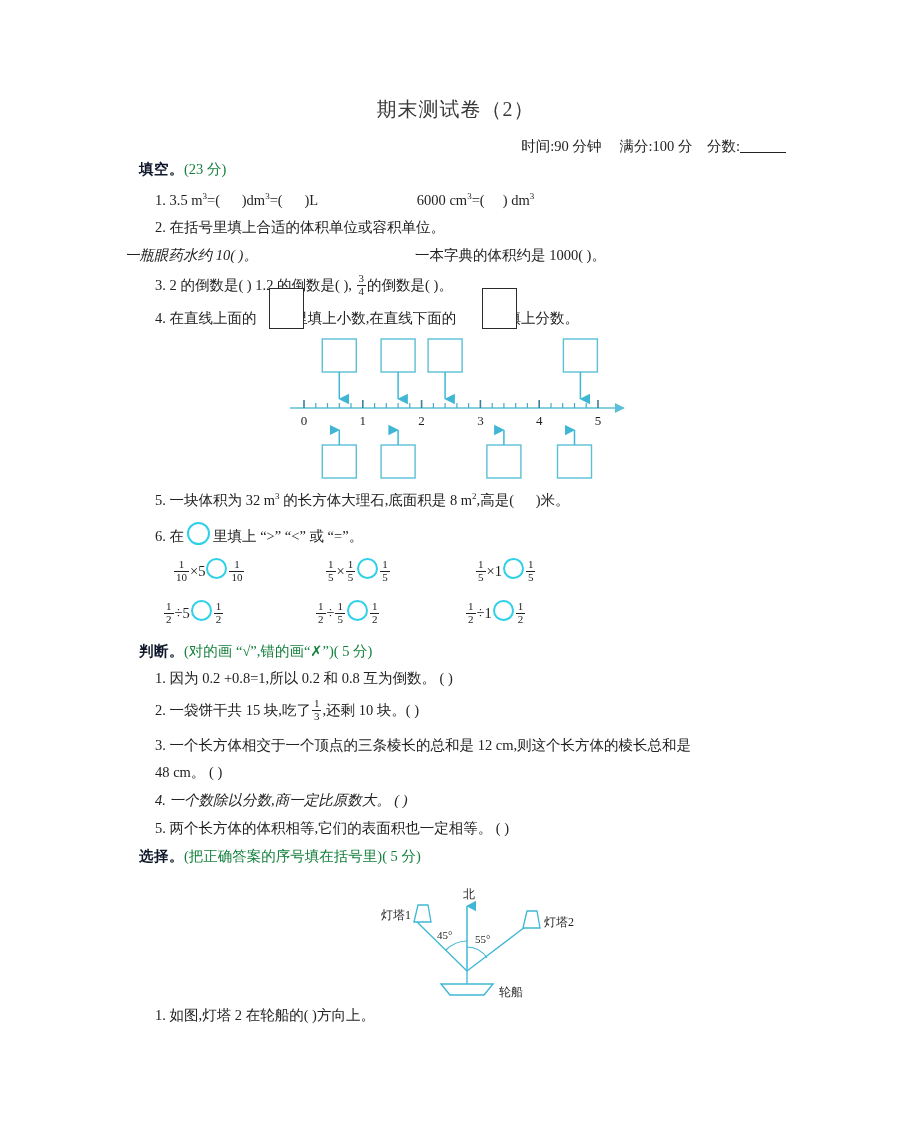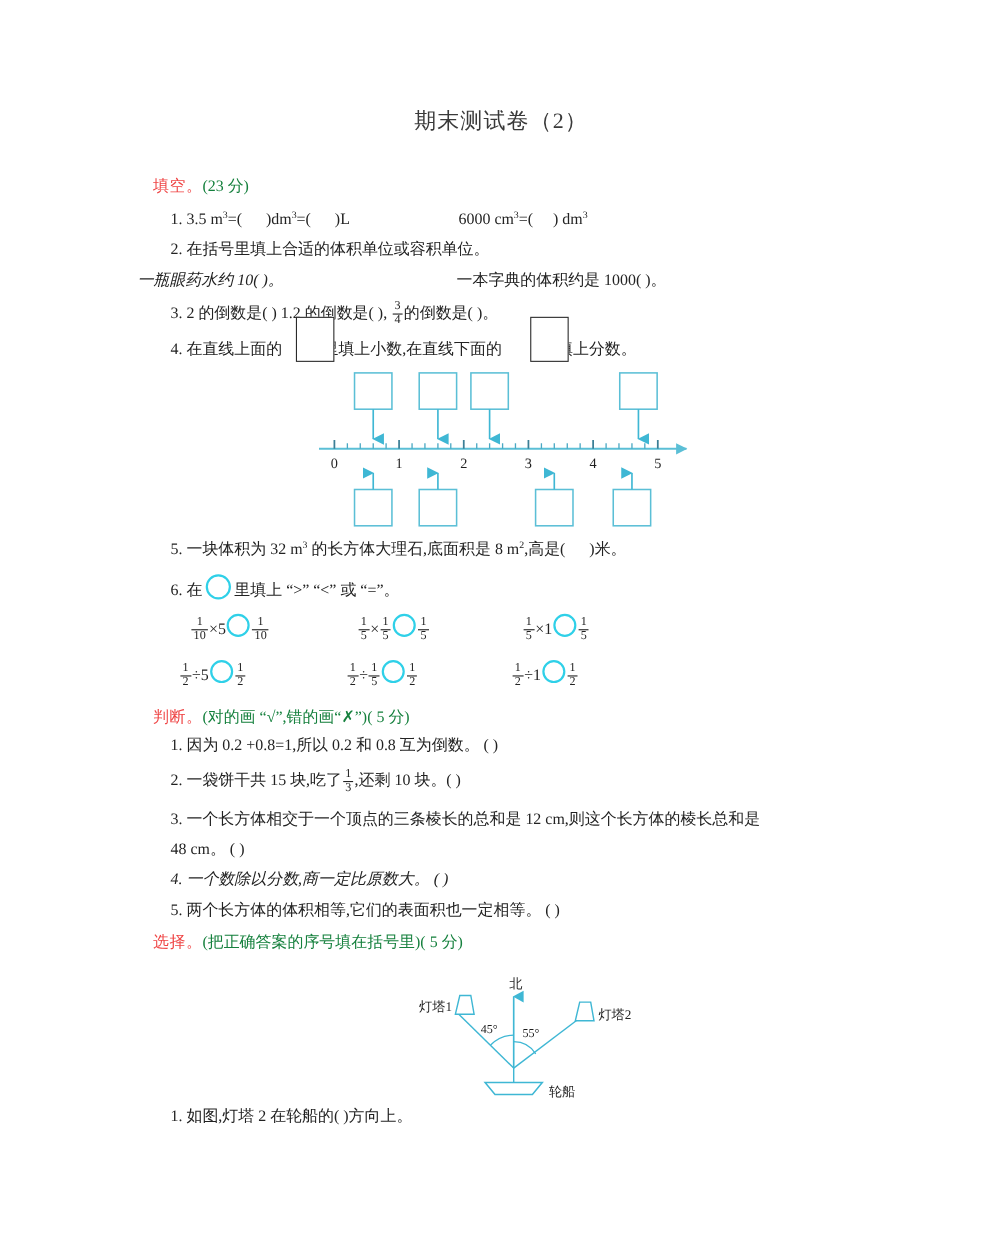--- a/index.html
+++ b/index.html
@@ -43,22 +43,22 @@
     width: 46px;
     border-bottom: 1px solid #222;
     vertical-align: -2px;
   }
   .sec-head {
     position: absolute;
     font-size: 14.5px;
     white-space: nowrap;
   }
   .sec-head .cn {
-    color: #ef4444;
-    font-weight: normal;
+    color: #0f172a;
+    font-weight: bold;
     letter-spacing: 0.5px;
   }
   .sec-head .rest { color: #15803d; }
   .q {
     position: absolute;
     font-size: 14.5px;
     color: #222;
     white-space: nowrap;
     line-height: 1.5;
   }
@@ -110,20 +110,27 @@
     width: 222px; height: 120px;
   }
 </style>
 </head>
 <body>
 
 <div class="page">
 
   <div class="title">期末测试卷（2）</div>
 
+  <div class="meta">
+    <span>时间:90 分钟</span>
+    &nbsp;&nbsp;&nbsp;
+    <span>满分:100 分</span>
+    &nbsp;&nbsp;
+    <span>分数:</span><span class="blank-line"></span>
+  </div>
 
   <div class="sec-head" style="left:134px; top:160px;">
     <span class="cn">填空。</span><span class="rest">(23 分)</span>
   </div>
 
   <div class="q" style="left:150px; top:190px;">
     <span>1. 3.5 m<sup>3</sup>=(&nbsp;&nbsp;&nbsp;&nbsp;&nbsp;&nbsp;)dm<sup>3</sup>=(&nbsp;&nbsp;&nbsp;&nbsp;&nbsp;&nbsp;)L</span>
     <span style="display:inline-block;width:92px;"></span>
     <span>6000 cm<sup>3</sup>=(&nbsp;&nbsp;&nbsp;&nbsp;&nbsp;) dm<sup>3</sup></span>
   </div>

